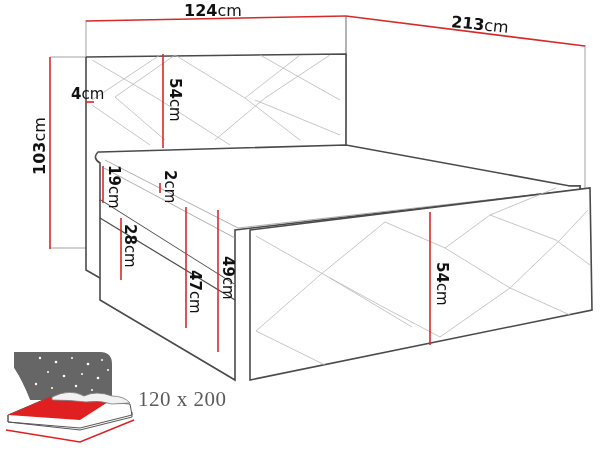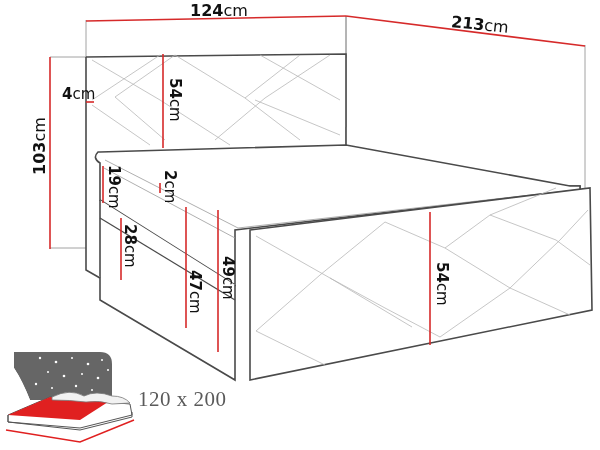--- a/index.html
+++ b/index.html
@@ -96,30 +96,30 @@
         <circle cx="108" cy="370" r="1"></circle>
     </g>
     <path d="M8 415 L50 397 L130 404 L132 415 L80 428 L8 422 Z" fill="#fff" stroke="#555" stroke-width="1"></path>
     <path d="M8 415 L50 397 L108 402 L80 420 Z" fill="#e02020"></path>
     <path d="M52 397 Q70 388 84 396 Q96 390 112 396 Q124 396 130 403 L112 404 Q100 400 86 402 Q70 400 52 400 Z" fill="#f2f2f2" stroke="#777" stroke-width="0.8"></path>
     <path d="M8 415 L8 422 L80 430 L132 417 L132 412" fill="none" stroke="#555" stroke-width="1"></path>
     <path d="M6 430 L80 442 L134 420" fill="none" stroke="#e02020" stroke-width="1.5"></path>
   </g>
 </svg>
 
-<div class="label" style="left:190px; top:3px; font-size:16px;">
+<div class="label" style="left:184px; top:3px; font-size:16px;">
   <b>124</b><span class="u">cm</span>
 </div>
 <div class="label" style="left:452px; top:14px; font-size:16px; transform: rotate(6deg); transform-origin:0 0;">
   <b>213</b><span class="u">cm</span>
 </div>
 <div class="label rotl" style="left:32px; top:175px; font-size:16px;">
   <b>103</b><span class="u">cm</span>
 </div>
-<div class="label" style="left:62px; top:87px;">
+<div class="label" style="left:71px; top:87px;">
   <b>4</b><span class="u">cm</span>
 </div>
 <div class="label rot" style="left:182px; top:78px;">
   <b>54</b><span class="u">cm</span>
 </div>
 <div class="label rot" style="left:121px; top:165px;">
   <b>19</b><span class="u">cm</span>
 </div>
 <div class="label rot" style="left:177px; top:170px;">
   <b>2</b><span class="u">cm</span>

